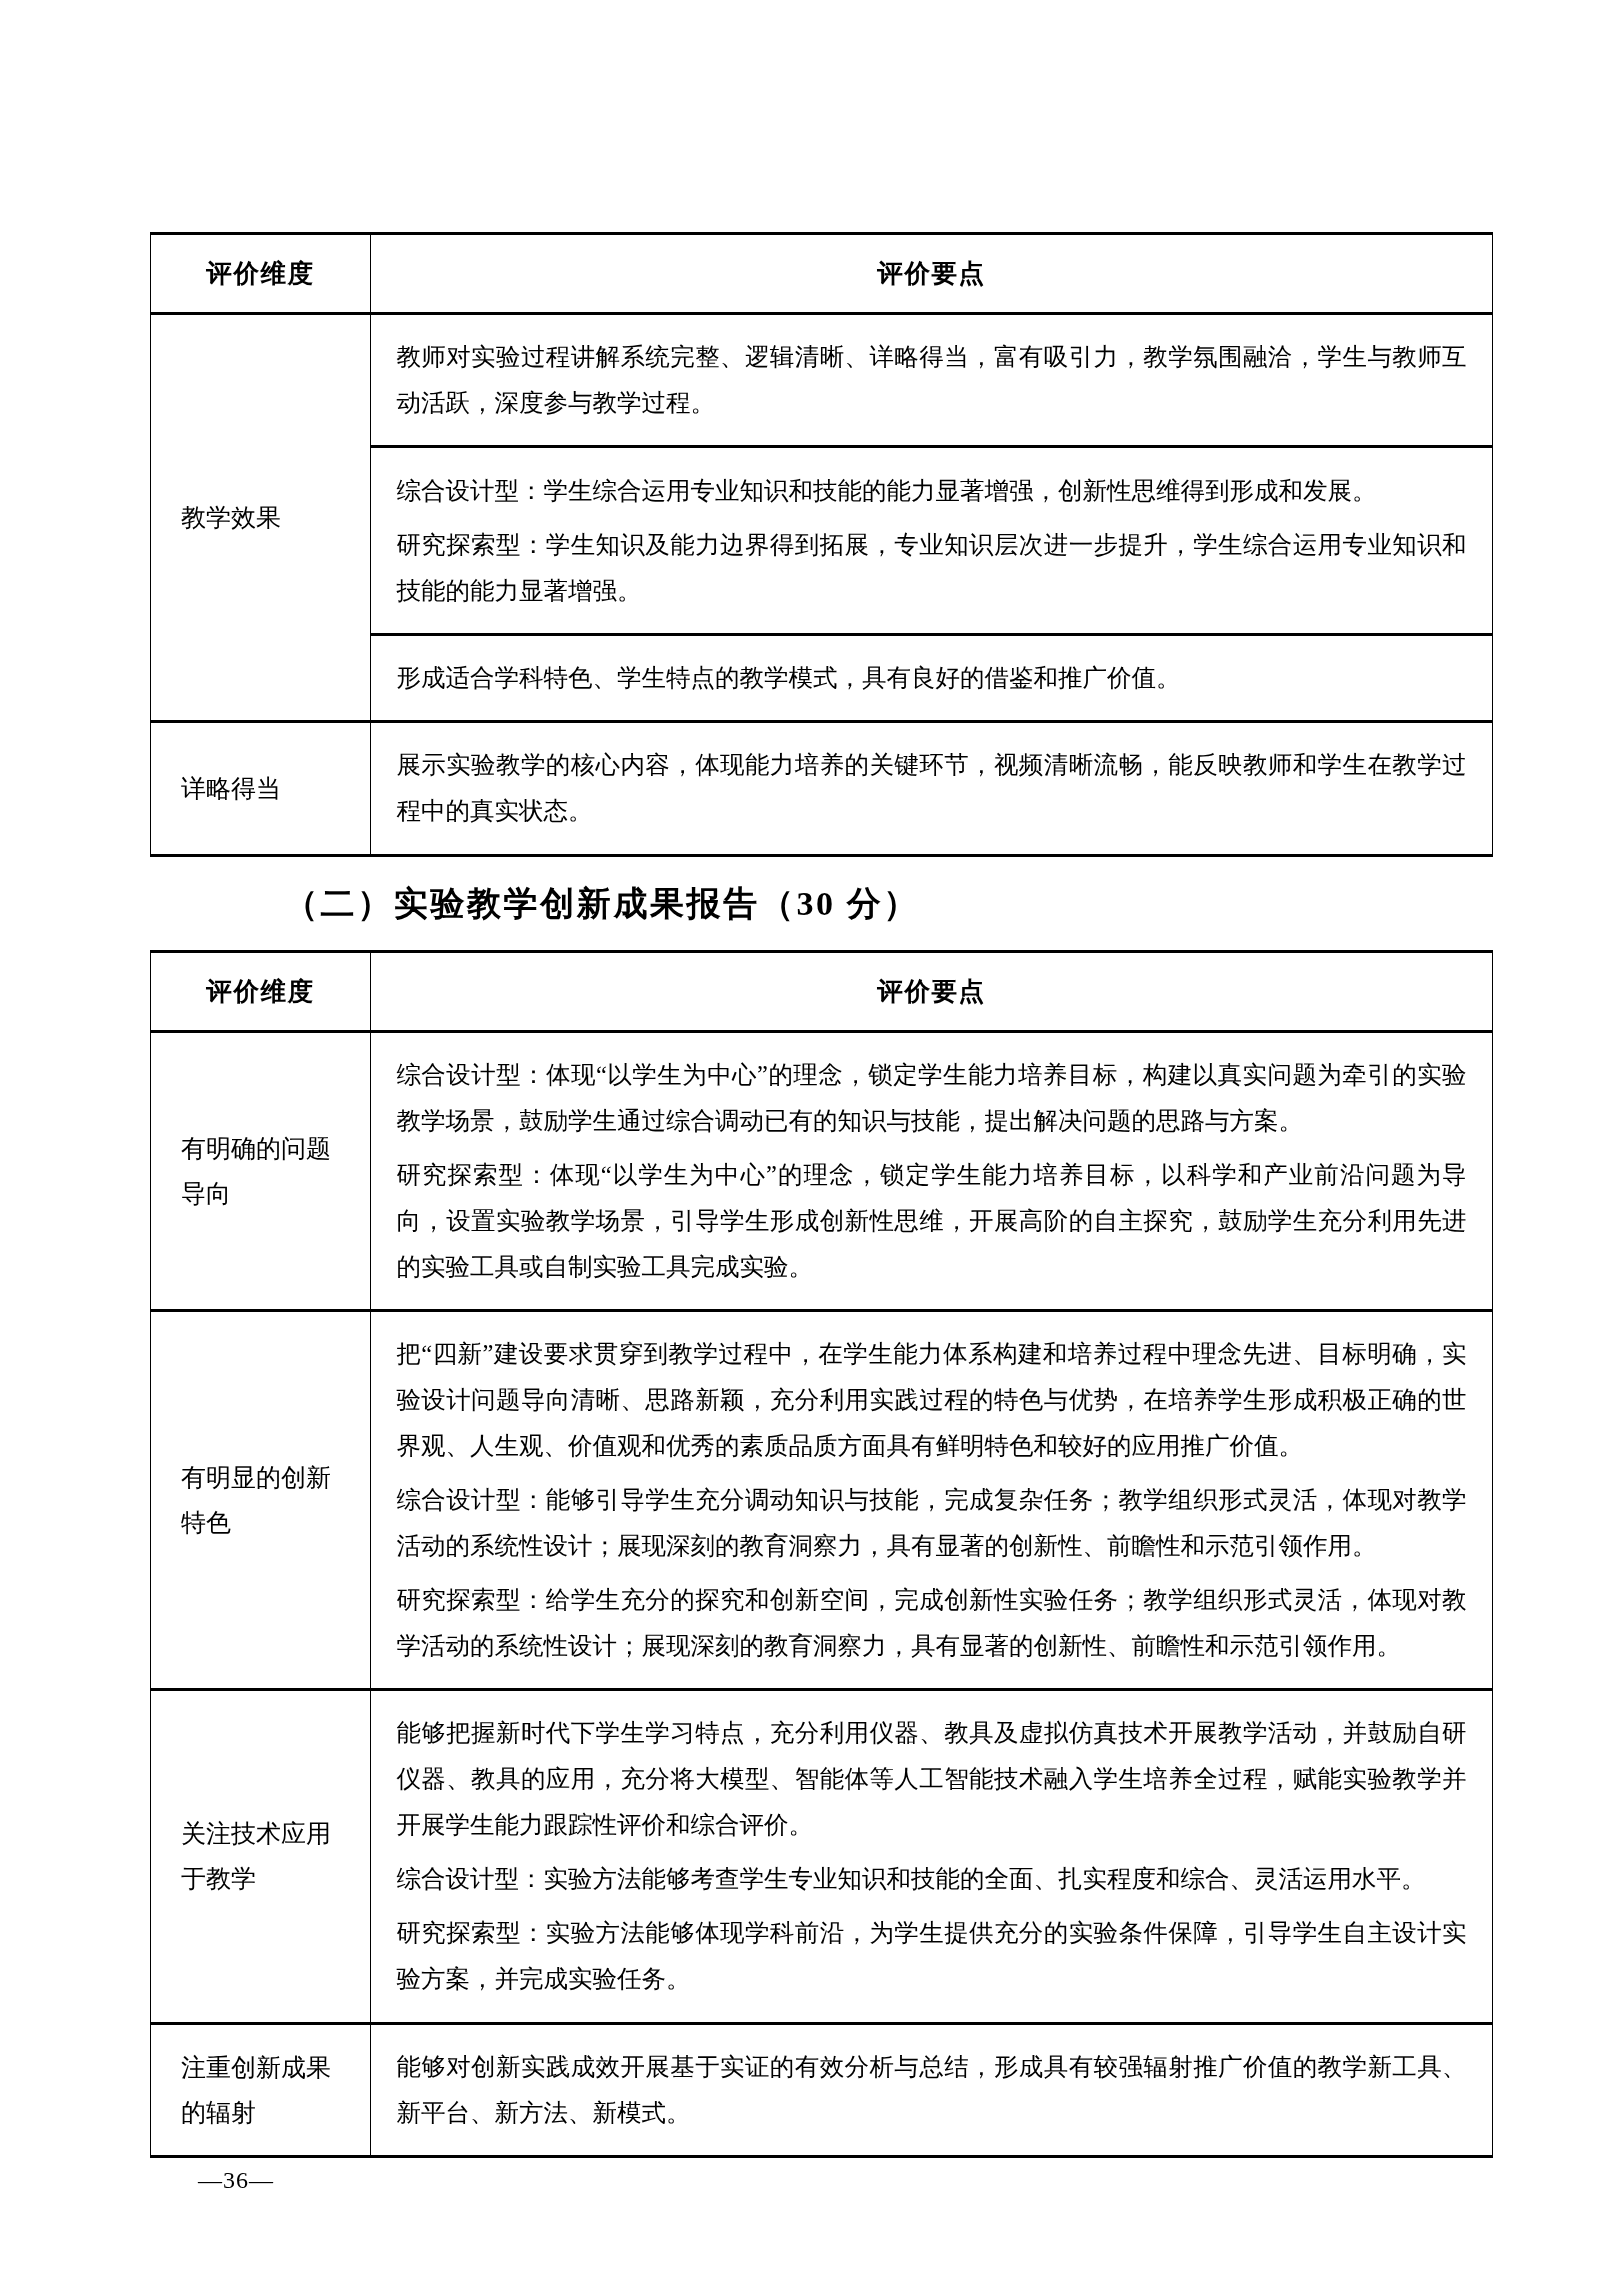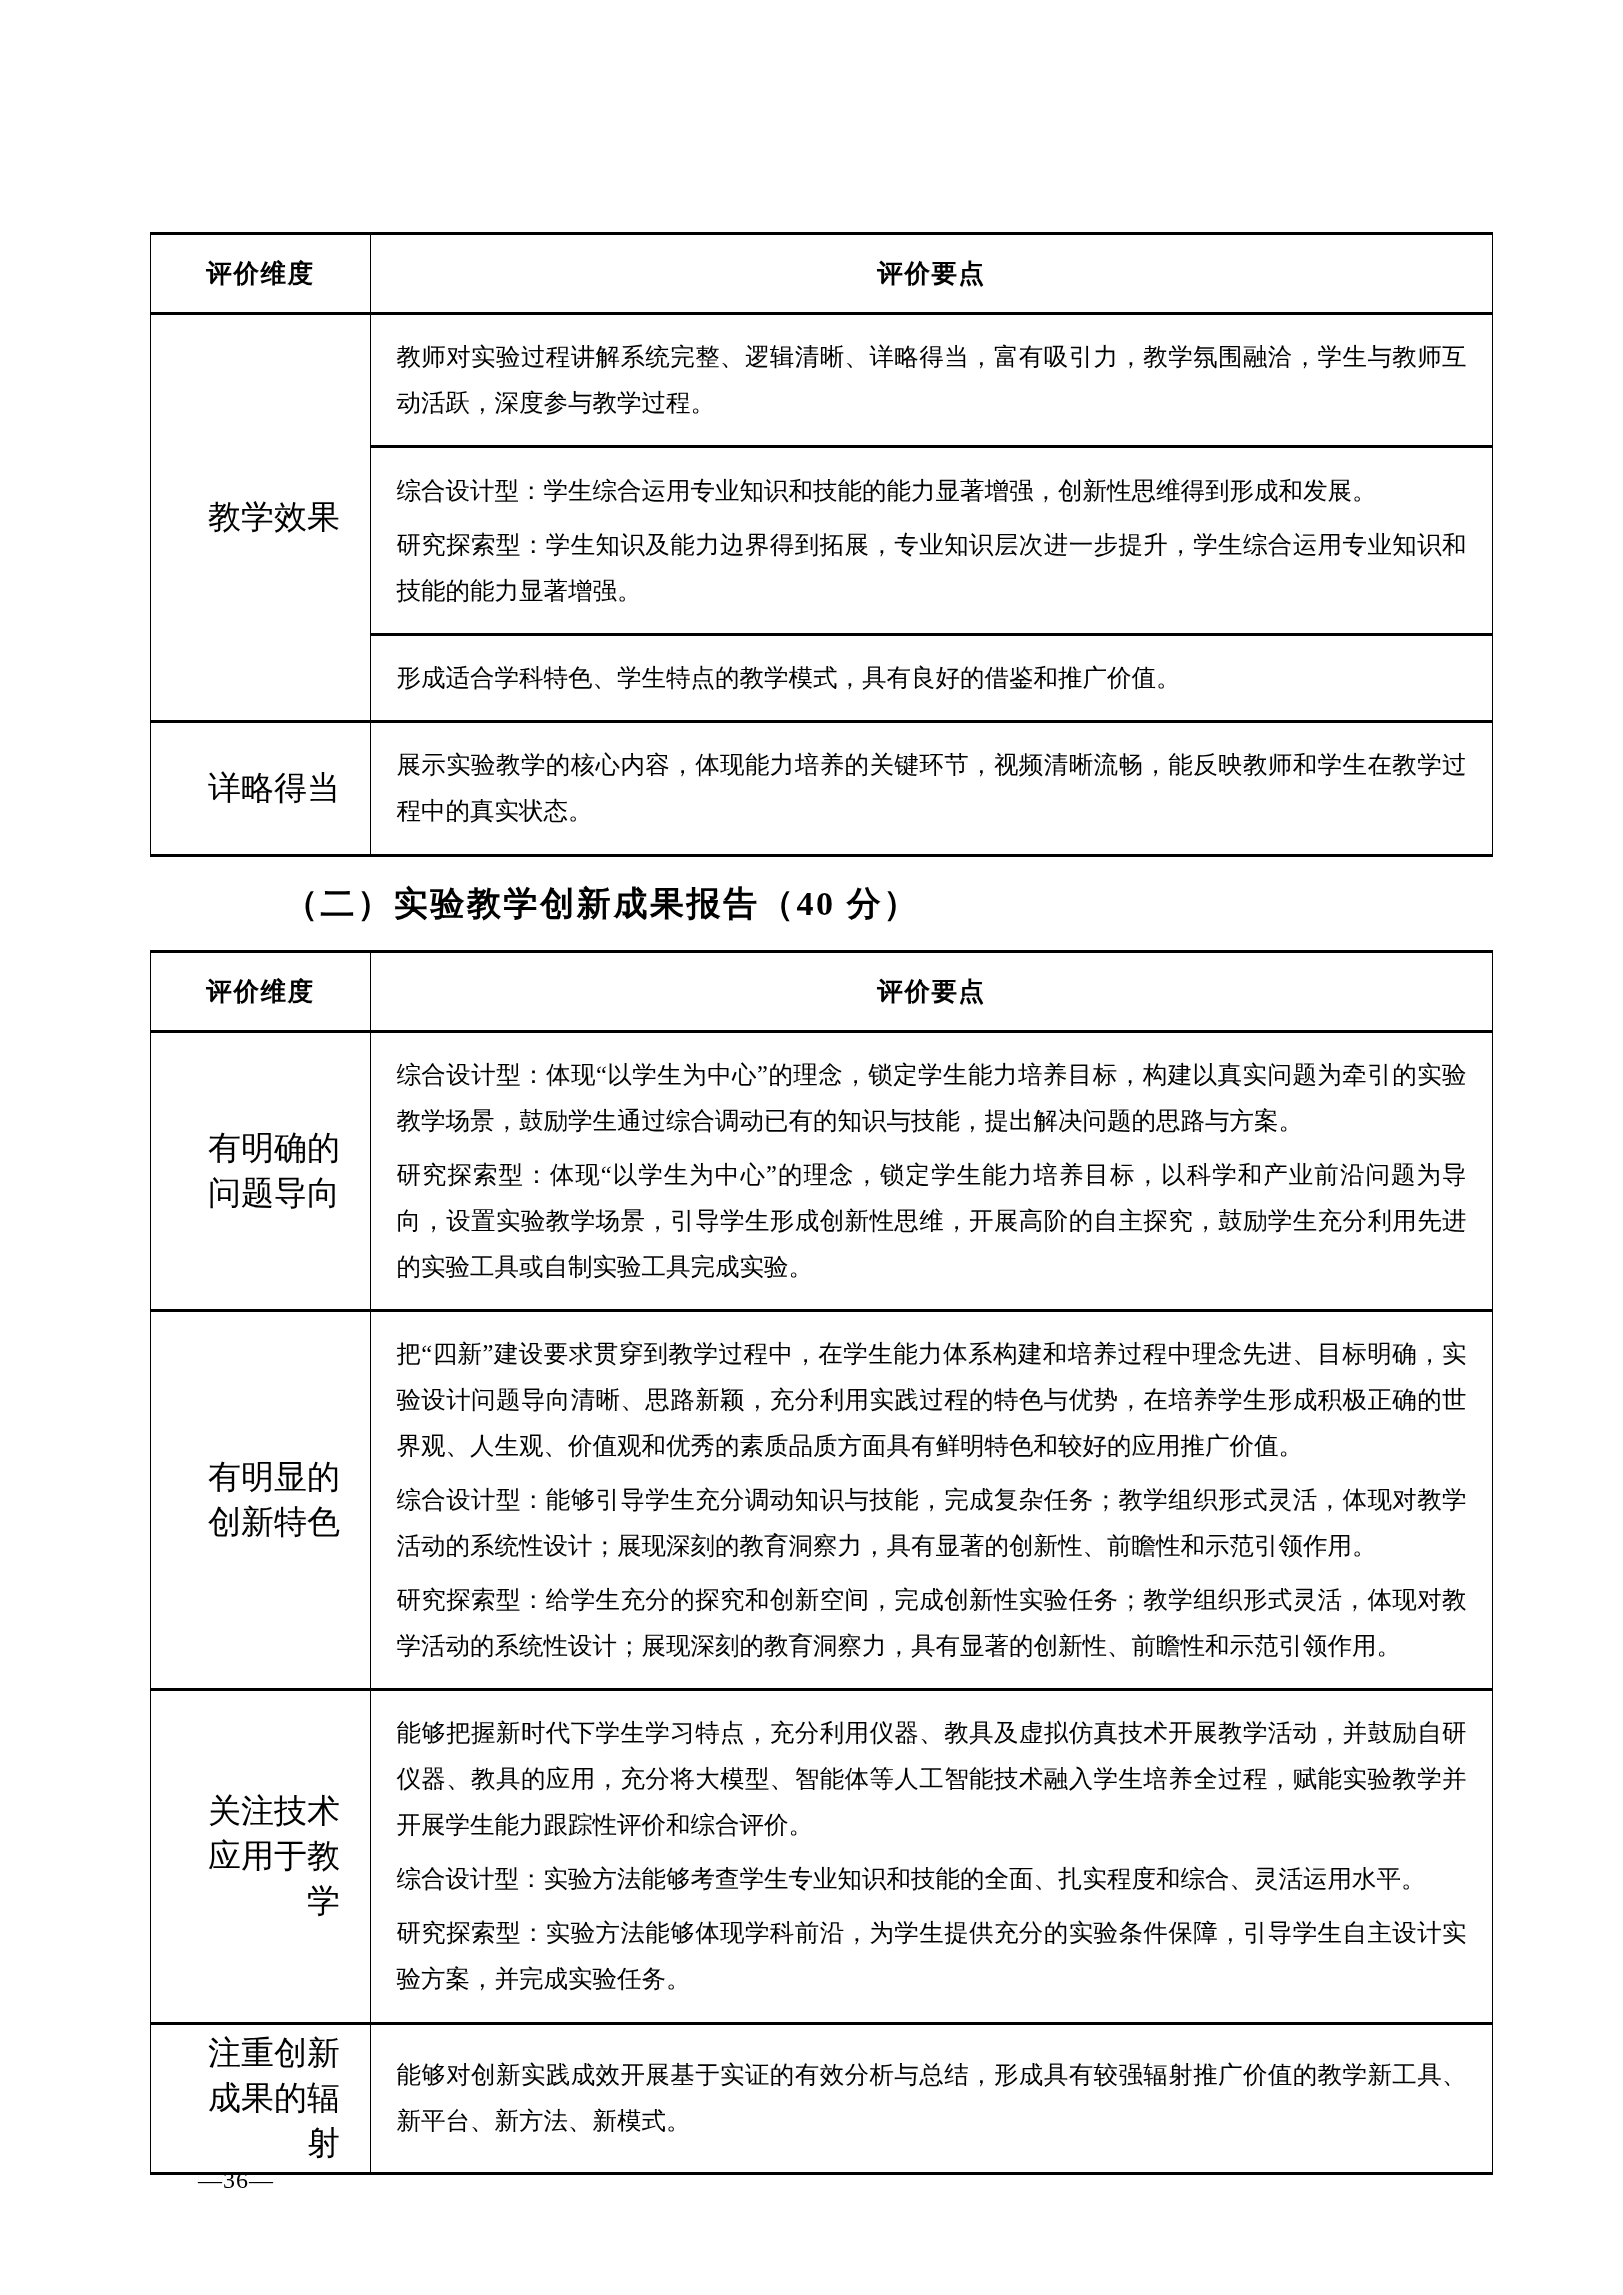--- a/index.html
+++ b/index.html
@@ -41,23 +41,23 @@
   }
   table.eval-table th {
     height: 75px;
     font-size: 25.6px;
     font-weight: bold;
     text-align: center;
     vertical-align: middle;
     letter-spacing: 1.5px;
   }
   td.dimension-cell {
-    text-align: right;
+    text-align: left;
     vertical-align: middle;
-    font-size: 33px;
+    font-size: 25px;
     line-height: 45px;
     padding: 6.1px 30px;
   }
   td.points-cell {
     vertical-align: middle;
     padding: 11.2px 17.4px;
   }
   td.points-cell p {
     margin: 8px;
     font-size: 24.5px;
@@ -115,21 +115,21 @@
         </tr>
         <tr>
           <td class="dimension-cell">详略得当</td>
           <td class="points-cell">
             <p>展示实验教学的核心内容，体现能力培养的关键环节，视频清晰流畅，能反映教师和学生在教学过程中的真实状态。</p>
           </td>
         </tr>
       </tbody>
     </table>
 
-    <div class="section-heading">（二）实验教学创新成果报告（40 分）</div>
+    <div class="section-heading">（二）实验教学创新成果报告（30 分）</div>
 
     <table class="eval-table">
       <colgroup>
           <col class="dim-col">
           <col>
         </colgroup>
       <thead>
         <tr>
           <th>评价维度</th>
           <th>评价要点</th>

